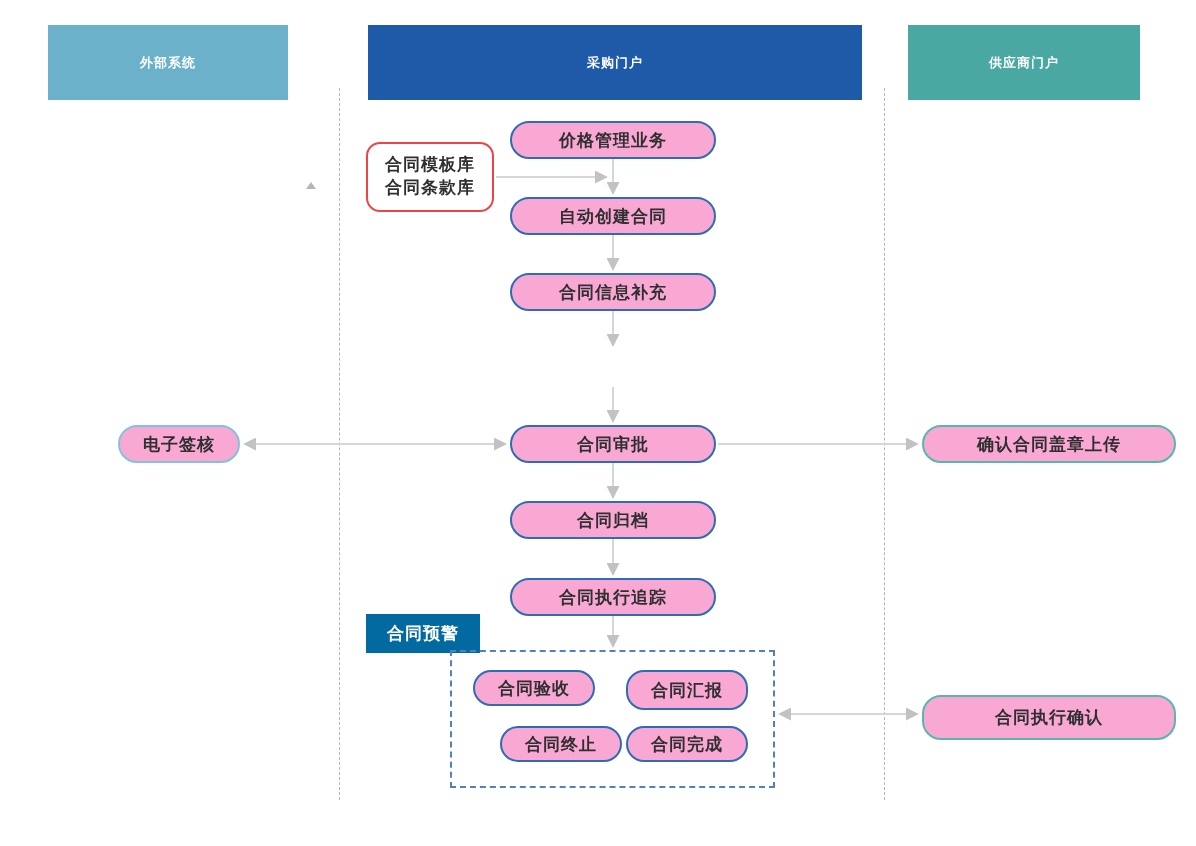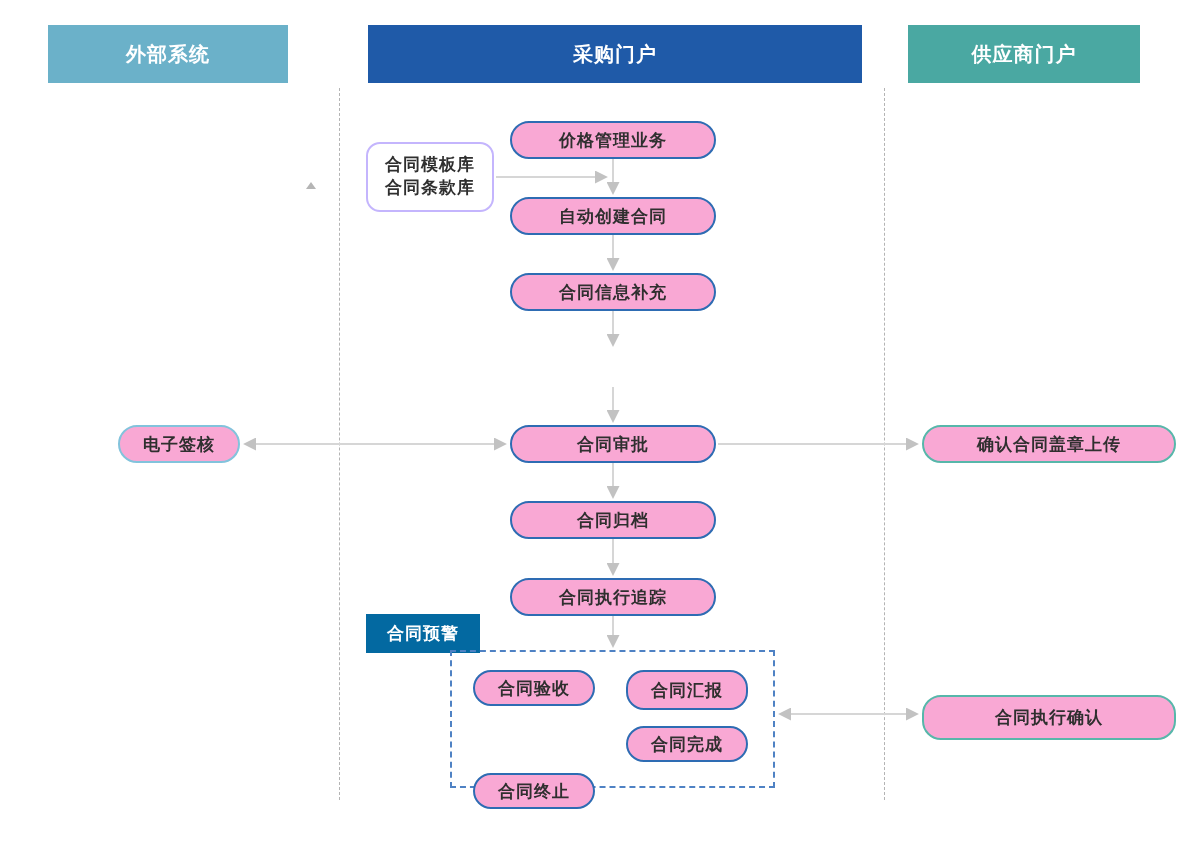--- a/index.html
+++ b/index.html
@@ -4,44 +4,44 @@
 <style>
   html,body{margin:0;padding:0;background:#ffffff;}
   #canvas{
     position:relative;
     width:1196px;height:846px;
     background:#ffffff;
     font-family:"Liberation Sans","DejaVu Sans",sans-serif;
     overflow:hidden;
   }
   .lane-header{
-    position:absolute;top:25px;height:58px;
+    position:absolute;top:25px;height:75px;
     display:flex;align-items:center;justify-content:center;
-    color:#ffffff;font-size:20px;font-weight:bold;letter-spacing:1px;
+    color:#ffffff;font-size:13px;font-weight:bold;letter-spacing:1px;
   }
   .lane-sep{
     position:absolute;top:88px;height:712px;width:0;
     border-left:1px dashed #b4b4b4;
   }
   .svg-layer{position:absolute;left:0;top:0;}
   .node{
     position:absolute;
     display:flex;align-items:center;justify-content:center;
     background:#f9a8d4;
     border-radius:19px;
     font-size:17px;font-weight:bold;color:#2f2f2f;
     letter-spacing:1px;
     box-sizing:border-box;
   }
   .node.mid{border:2px solid #2e6cb3;}
   .node.lightblue{border:2px solid #82c3dc;}
   .node.teal{border:2px solid #57b7aa;}
   .template-box{
     position:absolute;left:366px;top:142px;width:128px;height:70px;
-    border:2px solid #c4b5fd;border-radius:14px;background:#ffffff;
+    border:2px solid #ef4444;border-radius:14px;background:#ffffff;
     display:flex;flex-direction:column;align-items:center;justify-content:center;
     font-size:17px;font-weight:bold;color:#2f2f2f;line-height:1.35;
     letter-spacing:1px;box-sizing:border-box;
   }
   .alert-box{
     position:absolute;left:366px;top:578px;width:114px;height:39px;
     background:#0369a1;color:#ffffff;
     display:flex;align-items:center;justify-content:center;
     font-size:17px;font-weight:bold;letter-spacing:1px;margin-top:36px;
   }
@@ -106,16 +106,16 @@
   <div class="node mid" style="left:510px;top:578px;width:206px;height:38px;">合同执行追踪</div>
 
   <div class="node lightblue" style="left:118px;top:425px;width:122px;height:38px;">电子签核</div>
 
   <div class="node teal" style="left:922px;top:425px;width:254px;height:38px;">确认合同盖章上传</div>
   <div class="node teal" style="left:922px;top:695px;width:254px;height:45px;">合同执行确认</div>
 
   <div class="dashed-group"></div>
   <div class="node mid" style="left:473px;top:670px;width:122px;height:36px;border-radius:18px;">合同验收</div>
   <div class="node mid" style="left:626px;top:670px;width:122px;height:40px;border-radius:18px;">合同汇报</div>
-  <div class="node mid" style="left:473px;top:726px;width:122px;height:36px;border-radius:18px;margin-top:47px;">合同终止</div>
+  <div class="node mid" style="left:500px;top:726px;width:122px;height:36px;border-radius:18px;">合同终止</div>
   <div class="node mid" style="left:626px;top:726px;width:122px;height:36px;border-radius:18px;">合同完成</div>
 
 </div>
 
 </body></html>

